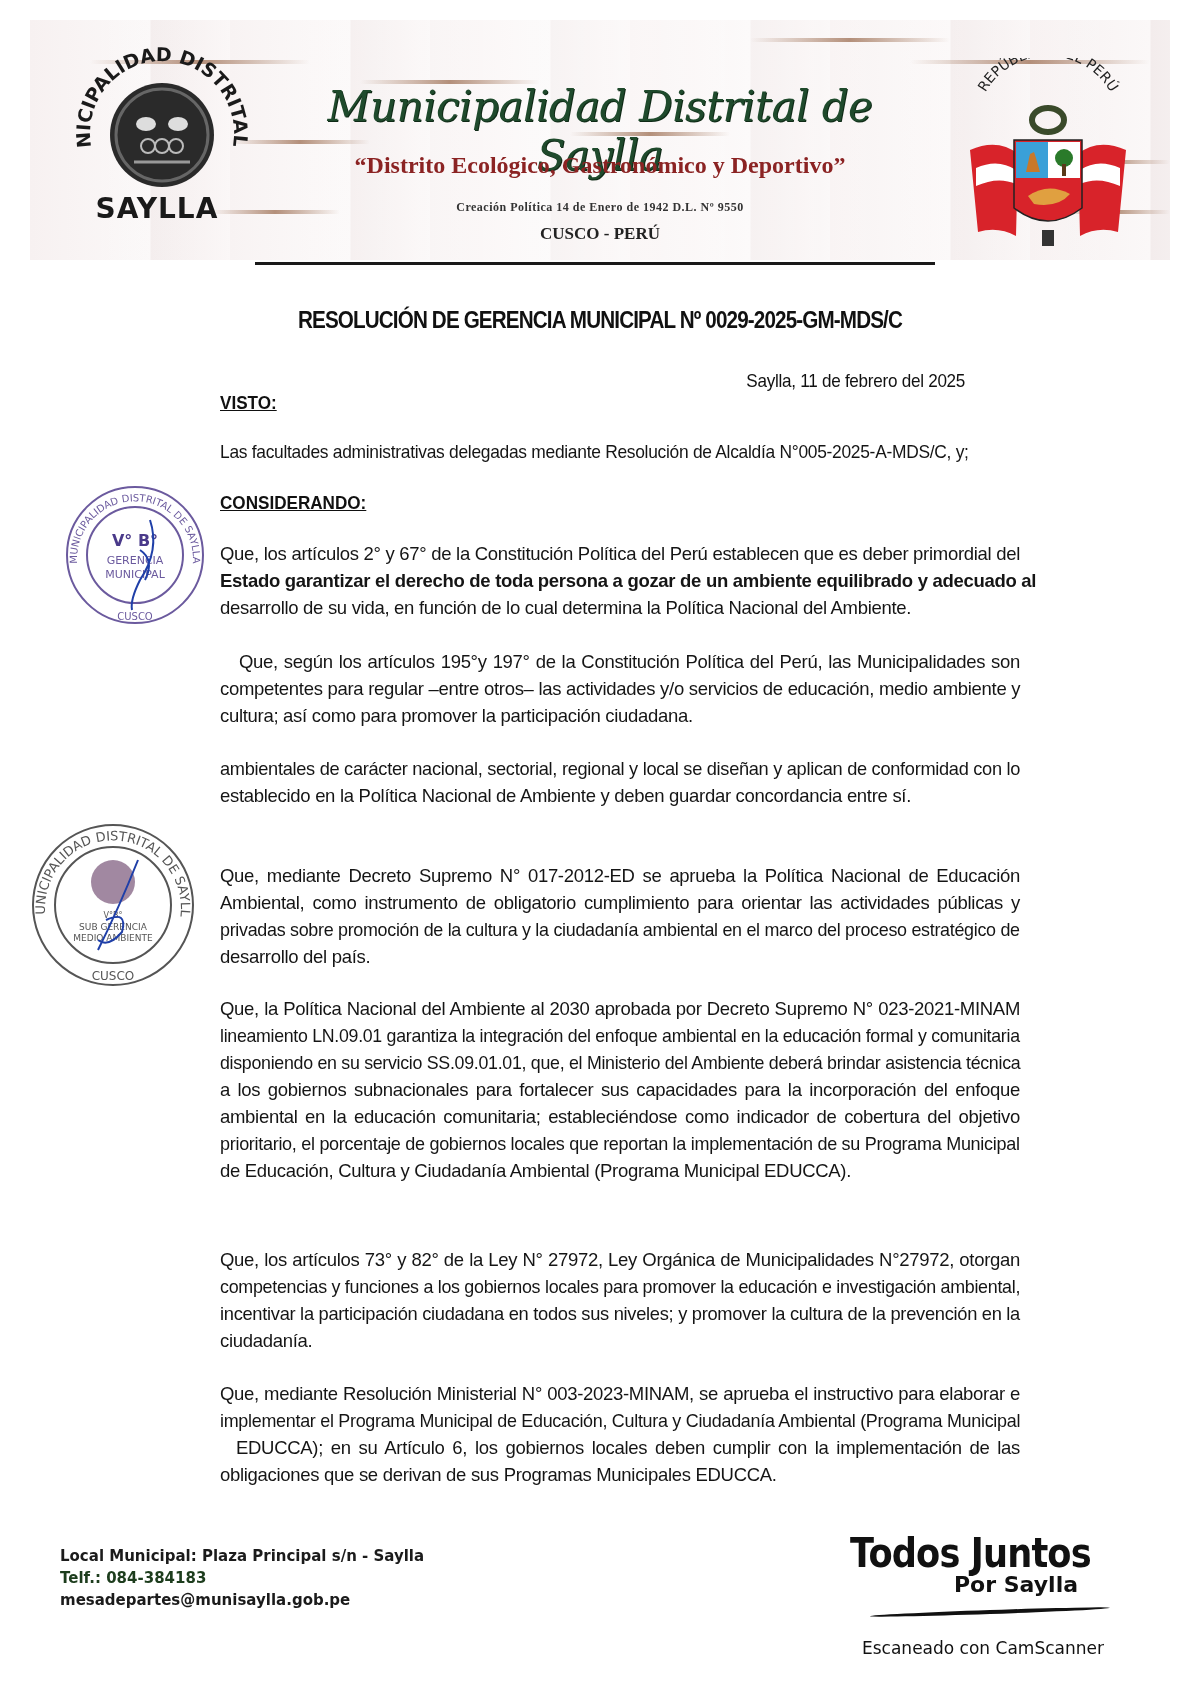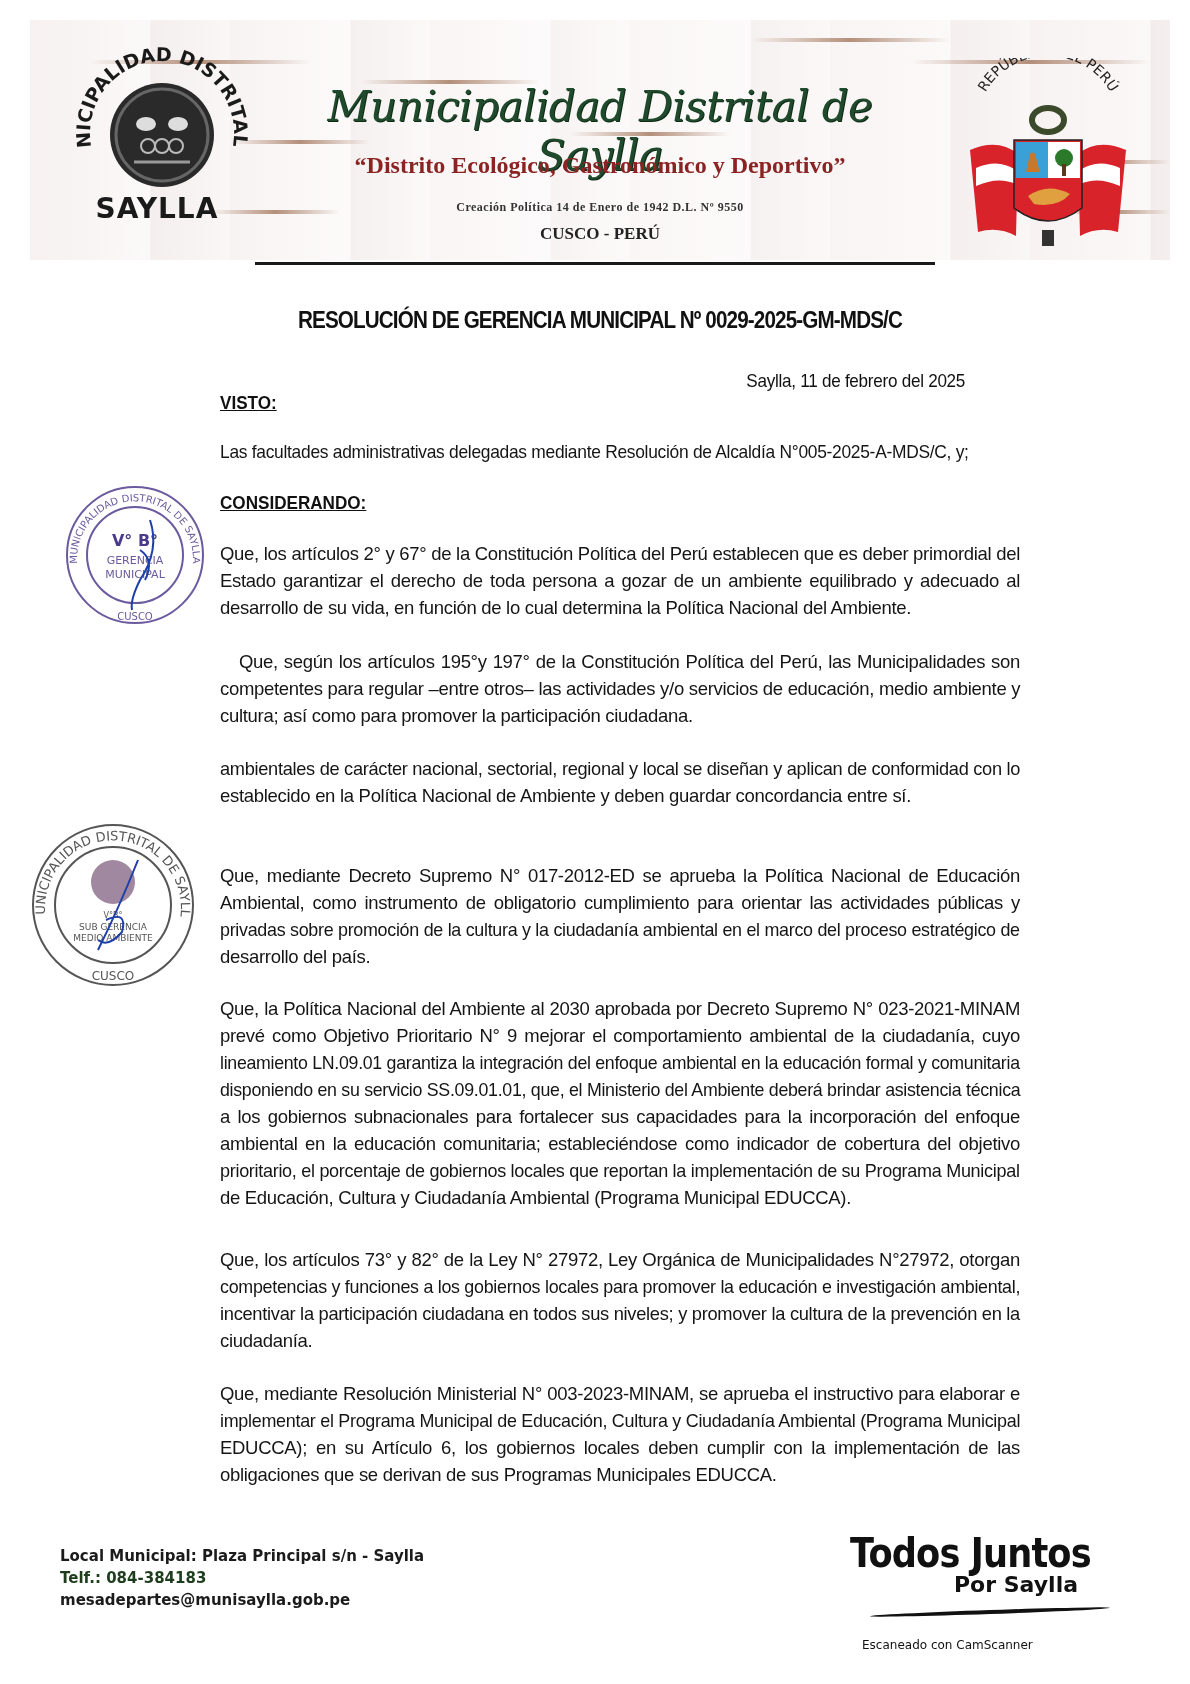--- a/index.html
+++ b/index.html
@@ -39,21 +39,21 @@
     .stamp { position: absolute; }
     .stamp svg { display: block; }
 
     
     .footer-address { position: absolute; left: 60px; top: 1545px; width: 390px; font-family: "DejaVu Sans", sans-serif; font-weight: bold; font-size: 15px; line-height: 22px; color: #1b1b1b; }
     .footer-address .g { color: #1d3d1d; }
     .motto { position: absolute; left: 850px; top: 1530px; width: 280px; }
     .motto-main { font-family: "DejaVu Sans", sans-serif; font-size: 40px; font-weight: bold; color: #111; letter-spacing: -1px; transform: scaleX(0.88); transform-origin: left; display: block; }
     .motto-sub { font-family: "DejaVu Sans", sans-serif; font-size: 22px; font-weight: bold; color: #111; display: block; margin-left: 104px; margin-top: -4px; }
     .motto-underline { position: absolute; left: 20px; top: 80px; width: 240px; height: 4px; background: #111; border-radius: 50%; transform: rotate(-2deg); }
-    .camscanner { position: absolute; left: 858px; top: 1638px; font-family: "DejaVu Sans", sans-serif; font-size: 12px; color: #111; background: #fff; padding: 0 4px; }
+    .camscanner { position: absolute; left: 858px; top: 1638px; font-family: "DejaVu Sans", sans-serif; font-size: 17px; color: #111; background: #fff; padding: 0 4px; }
   </style>
 </head>
 <body>
 
 <div class="header-band">
   <div class="stone-line" style="left:60px; top:40px; width:220px;"></div>
   <div class="stone-line" style="left:330px; top:60px; width:180px;"></div>
   <div class="stone-line" style="left:720px; top:18px; width:200px;"></div>
   <div class="stone-line" style="left:880px; top:40px; width:240px;"></div>
   <div class="stone-line" style="left:200px; top:120px; width:140px;"></div>
@@ -121,21 +121,21 @@
 
 <div class="section-heading" style="top:392px;">VISTO:</div>
 <div class="para" style="top:438px; transform:scaleX(0.94); transform-origin:left;">
   <span class="line last" style="display: block;">Las facultades administrativas delegadas mediante Resolución de Alcaldía N°005-2025-A-MDS/C, y;</span>
 </div>
 
 <div class="section-heading" style="top:492px;">CONSIDERANDO:</div>
 
 <div class="para" style="top:540px;">
   <span class="line" style="display: block;">Que, los artículos 2° y 67° de la Constitución Política del Perú establecen que es deber primordial del</span>
-  <span class="line" style="display: block;">Estado garantizar el derecho de toda persona a gozar de un ambiente equilibrado y adecuado al</span>
+  <span class="line" style="display: block; font-weight: bold;">Estado garantizar el derecho de toda persona a gozar de un ambiente equilibrado y adecuado al</span>
   <span class="line last" style="display: block;">desarrollo de su vida, en función de lo cual determina la Política Nacional del Ambiente.</span>
 </div>
 
 <div class="para" style="top:648px;">
   <span class="line" style="display: block; margin-left: 19px;">Que, según los artículos 195°y 197° de la Constitución Política del Perú, las Municipalidades son</span>
   <span class="line" style="display: block;">competentes para regular –entre otros– las actividades y/o servicios de educación, medio ambiente y</span>
   <span class="line last" style="display: block;">cultura; así como para promover la participación ciudadana.</span>
 </div>
 
 <div class="para" style="top:755px;">
@@ -145,40 +145,39 @@
 
 <div class="para" style="top:862px;">
   <span class="line" style="display: block;">Que, mediante Decreto Supremo N° 017-2012-ED se aprueba la Política Nacional de Educación</span>
   <span class="line" style="display: block;">Ambiental, como instrumento de obligatorio cumplimiento para orientar las actividades públicas y</span>
   <span class="line" style="display: block; transform: scaleX(0.967352); transform-origin: left center;">privadas sobre promoción de la cultura y la ciudadanía ambiental en el marco del proceso estratégico de</span>
   <span class="line last" style="display: block;">desarrollo del país.</span>
 </div>
 
 <div class="para" style="top:995px;">
   <span class="line" style="display: block;">Que, la Política Nacional del Ambiente al 2030 aprobada por Decreto Supremo N° 023-2021-MINAM</span>
-  <span class="line" style="display: block;">prevé como Objetivo Prioritario N° 9 mejorar el comportamiento ambiental de la ciudadanía, cuyo</span>
   <span class="line" style="display: block; transform: scaleX(0.959233); transform-origin: left center;">lineamiento LN.09.01 garantiza la integración del enfoque ambiental en la educación formal y comunitaria</span>
   <span class="line" style="display: block; transform: scaleX(0.961538); transform-origin: left center;">disponiendo en su servicio SS.09.01.01, que, el Ministerio del Ambiente deberá brindar asistencia técnica</span>
   <span class="line" style="display: block;">a los gobiernos subnacionales para fortalecer sus capacidades para la incorporación del enfoque</span>
   <span class="line" style="display: block;">ambiental en la educación comunitaria; estableciéndose como indicador de cobertura del objetivo</span>
   <span class="line" style="display: block; transform: scaleX(0.973236); transform-origin: left center;">prioritario, el porcentaje de gobiernos locales que reportan la implementación de su Programa Municipal</span>
   <span class="line last" style="display: block;">de Educación, Cultura y Ciudadanía Ambiental (Programa Municipal EDUCCA).</span>
 </div>
 
 <div class="para" style="top:1246px;">
   <span class="line" style="display: block;">Que, los artículos 73° y 82° de la Ley N° 27972, Ley Orgánica de Municipalidades N°27972, otorgan</span>
   <span class="line" style="display: block; transform: scaleX(0.966184); transform-origin: left center;">competencias y funciones a los gobiernos locales para promover la educación e investigación ambiental,</span>
   <span class="line" style="display: block; transform: scaleX(0.988875); transform-origin: left center;">incentivar la participación ciudadana en todos sus niveles; y promover la cultura de la prevención en la</span>
   <span class="line last" style="display: block;">ciudadanía.</span>
 </div>
 
 <div class="para" style="top:1380px;">
   <span class="line" style="display: block;">Que, mediante Resolución Ministerial N° 003-2023-MINAM, se aprueba el instructivo para elaborar e</span>
   <span class="line" style="display: block; transform: scaleX(0.969697); transform-origin: left center;">implementar el Programa Municipal de Educación, Cultura y Ciudadanía Ambiental (Programa Municipal</span>
-  <span class="line" style="display: block;">EDUCCA); en su Artículo 6, los gobiernos locales deben cumplir con la implementación de las</span>
+  <span class="line" style="display: block; margin-left: 16px;">EDUCCA); en su Artículo 6, los gobiernos locales deben cumplir con la implementación de las</span>
   <span class="line last" style="display: block;">obligaciones que se derivan de sus Programas Municipales EDUCCA.</span>
 </div>
 
 <div class="stamp" style="left:60px; top:480px;">
   <svg width="150" height="150" viewBox="0 0 150 150">
     <defs>
         <path id="st1Arc" d="M 18 90 A 58 58 0 1 1 132 90"></path>
       </defs>
     <circle cx="75" cy="75" r="68" fill="none" stroke="#6b5a9e" stroke-width="2"></circle>
     <circle cx="75" cy="75" r="48" fill="none" stroke="#6b5a9e" stroke-width="2"></circle>

